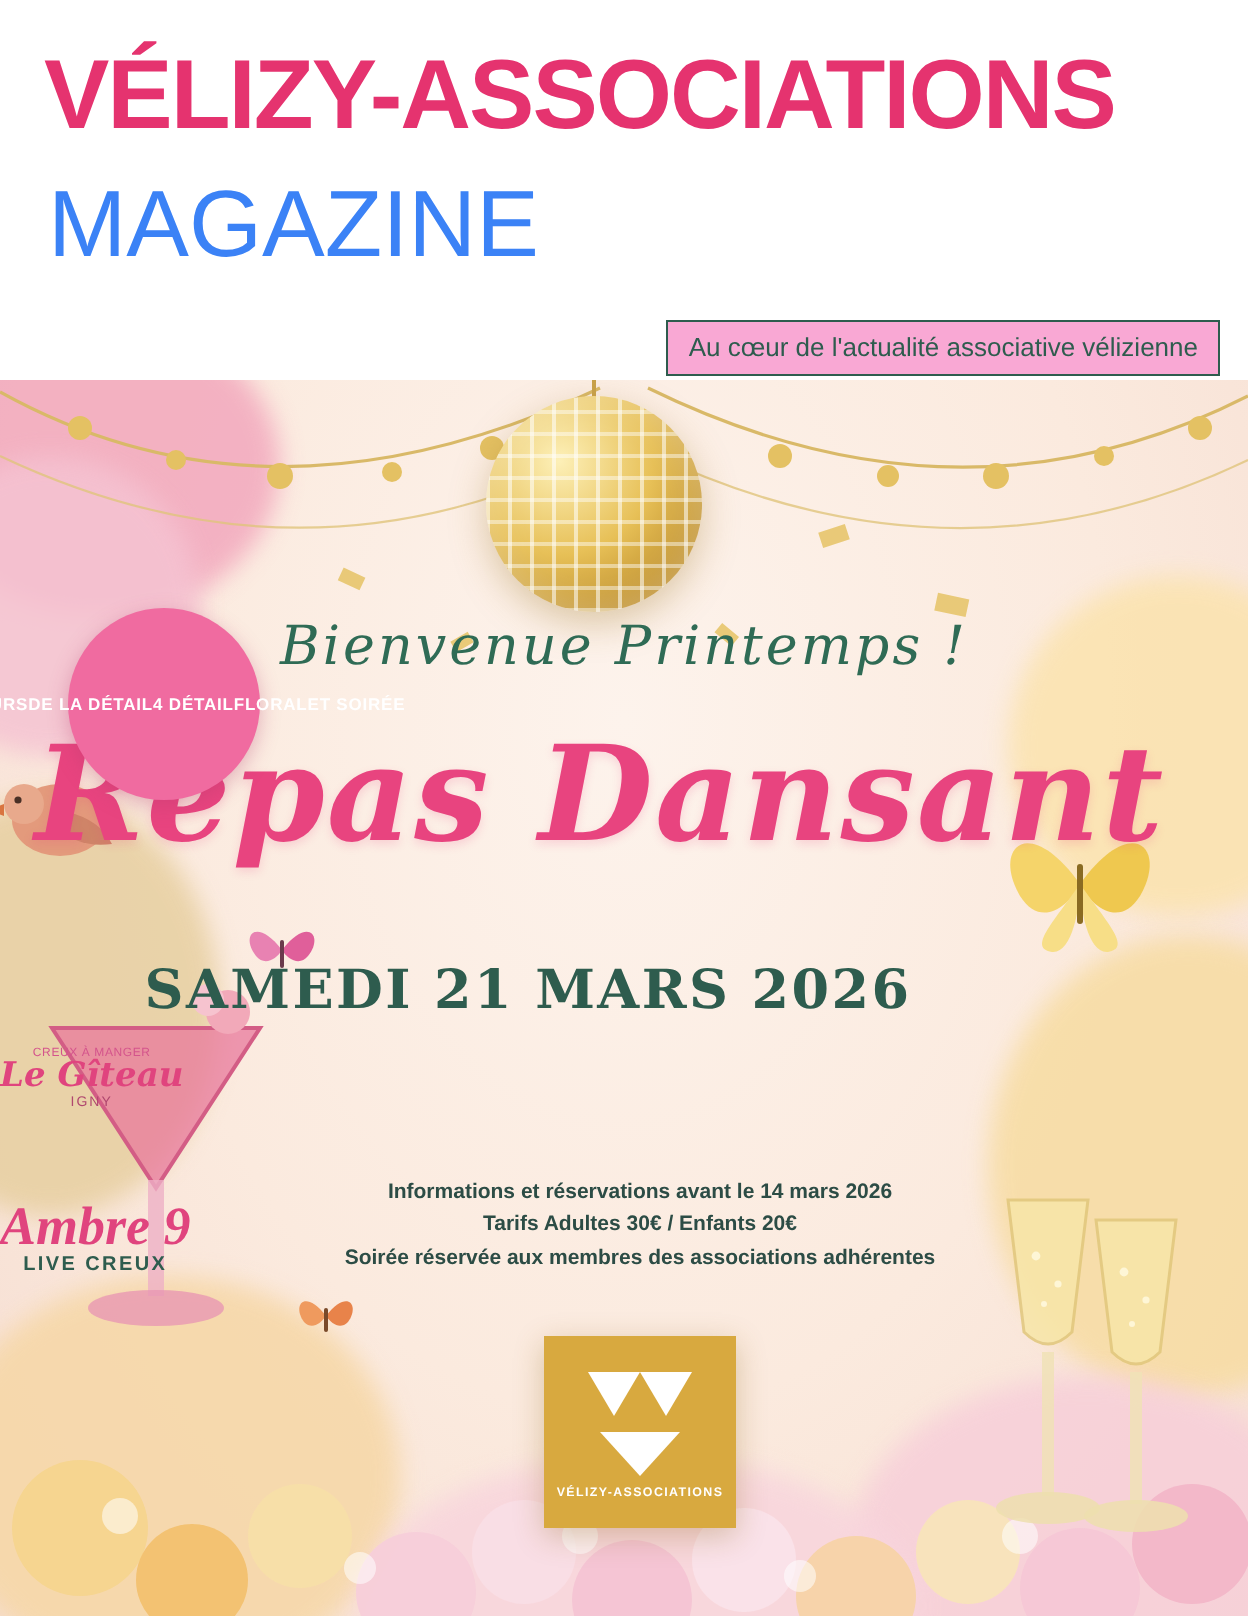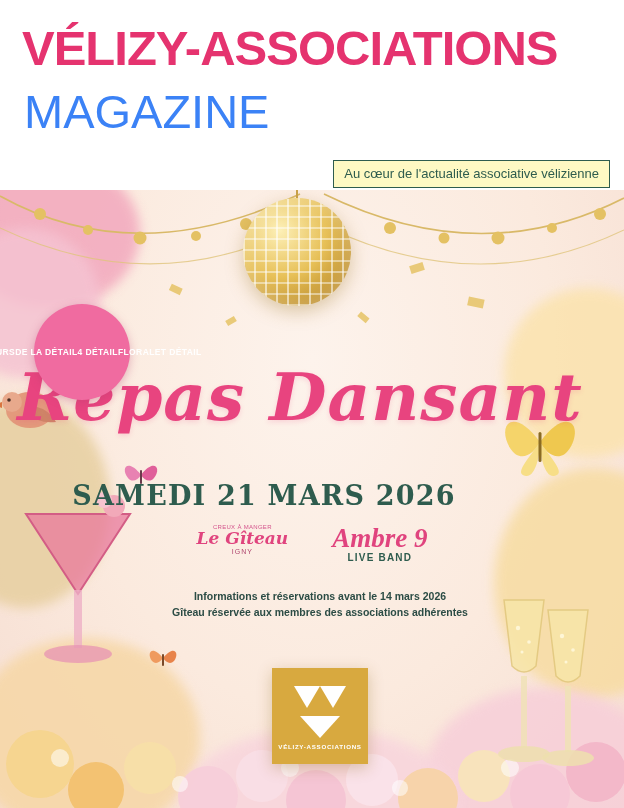--- a/index.html
+++ b/index.html
@@ -43,21 +43,21 @@
   }
   .issue-line {
     position: absolute; right: 16px; top: 112px;
     font-size: 13.5px;
     color: #2e5c4e;
     letter-spacing: 0.3px;
     white-space: nowrap;
   }
   .tagline {
     position: absolute; right: 14px; top: 160px;
-    background: #fef9c3;
+    background: #f9a8d4;
     border: 1px solid #2e5c4e;
     padding: 5px 10px 6px 10px;
     font-size: 13px;
     color: #2e5c4e;
     white-space: nowrap;
     z-index: 45;
   }
 
   
   .cover {
@@ -139,20 +139,21 @@
     color: #2e5c4e;
     letter-spacing: 1.2px;
     z-index: 25;
   }
 
   
   .sponsors {
     position: absolute; left: 0; top: 356px; width: 624px;
     display: flex; justify-content: center; align-items: flex-start; gap: 44px;
     z-index: 25;
+    flex-direction: column;
   }
   .sponsor { text-align: center; }
   .sponsor-1-top {
     font-size: 6px; color: #d4548c; letter-spacing: .3px;
   }
   .sponsor-1-mid {
     font-family: "DejaVu Serif", serif; font-style: italic; font-weight: bold;
     font-size: 17px; color: #e0447e; line-height: 1.05;
   }
   .sponsor-1-bot { font-size: 7px; color: #b0476f; letter-spacing: 1px; }
@@ -323,41 +324,43 @@
           <circle cx="400" cy="124" r="8"></circle>
         <circle cx="510" cy="104" r="9"></circle>
       </g>
     </svg>
 
     <div class="badge">
       <div>CONCOURS</div>
       <div>DE LA DÉTAIL</div>
       <div>4 DÉTAIL</div>
       <div>FLORAL</div>
-      <div>ET DÉTAIL</div>
+      <div>ET SOIRÉE</div>
     </div>
 
+    <div class="welcome">Bienvenue Printemps !</div>
     <div class="big-title">Repas Dansant</div>
     <div class="date-line">SAMEDI 21 MARS 2026</div>
 
     <div class="sponsors">
       <div class="sponsor">
         <div class="sponsor-1-top">CREUX À MANGER</div>
         <div class="sponsor-1-mid">Le Gîteau</div>
         <div class="sponsor-1-bot">IGNY</div>
       </div>
       <div class="sponsor">
         <div class="sponsor-2-mid">Ambre 9</div>
-        <div class="sponsor-2-bot">LIVE BAND</div>
+        <div class="sponsor-2-bot">LIVE CREUX</div>
       </div>
     </div>
 
     <div class="info">
       <div>Informations et réservations avant le 14 mars 2026</div>
-      <div>Gîteau réservée aux membres des associations adhérentes</div>
+      <div>Tarifs Adultes 30€ / Enfants 20€</div>
+      <div>Soirée réservée aux membres des associations adhérentes</div>
     </div>
 
     <div class="logo-badge">
       <svg style="position:absolute; left:18px; top:14px;" width="60" height="58" viewBox="0 0 60 58">
         <path d="M4 4 L30 4 L17 26 Z" fill="#ffffff"></path>
         <path d="M30 4 L56 4 L43 26 Z" fill="#ffffff"></path>
         <path d="M10 34 L50 34 L30 56 Z" fill="#ffffff"></path>
       </svg>
       <div class="logo-caption">VÉLIZY-ASSOCIATIONS</div>
     </div>

